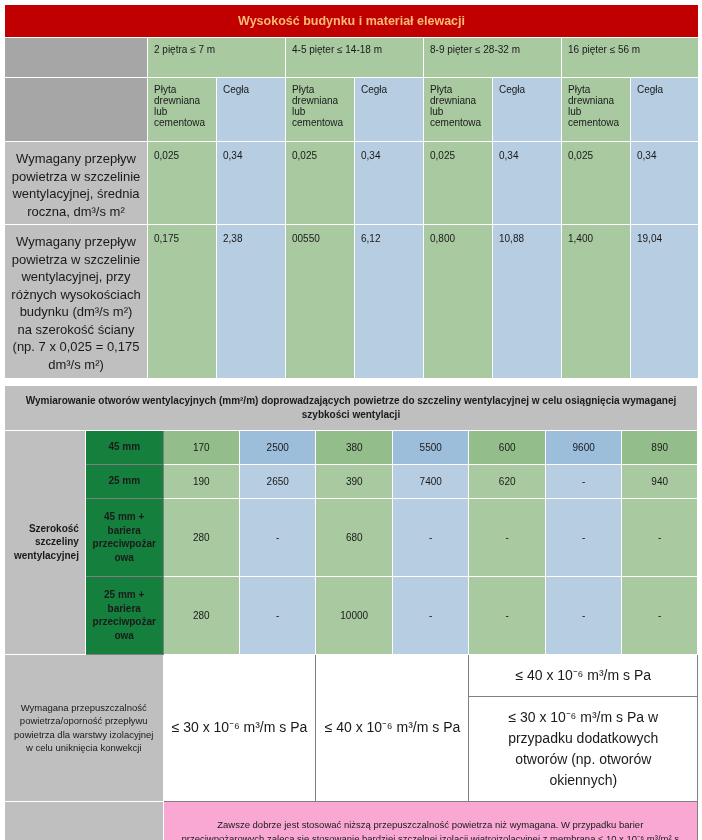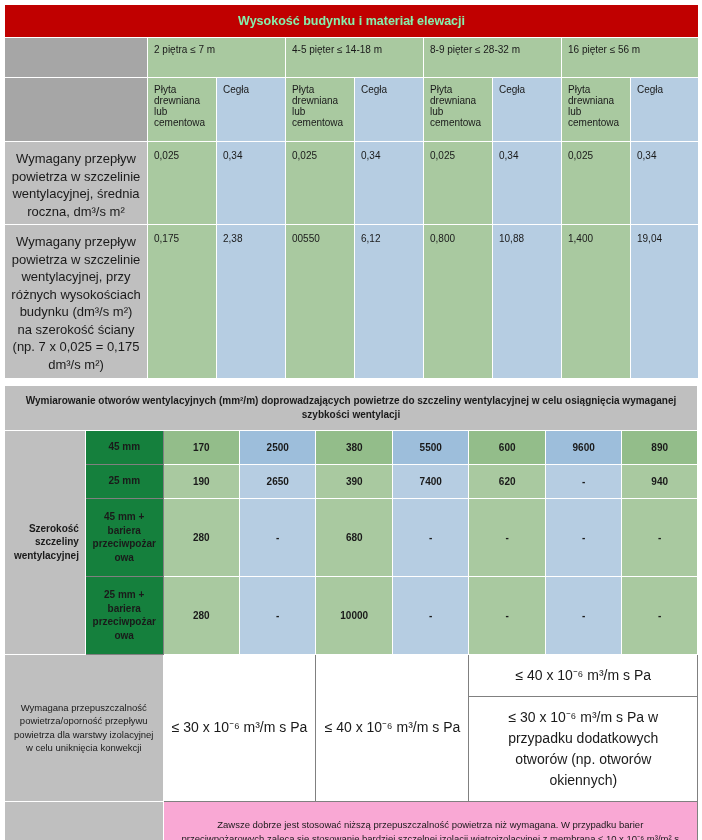--- a/index.html
+++ b/index.html
@@ -29,21 +29,21 @@
   }
   td, th {
     border: 1px solid #ffffff;
     vertical-align: middle;
     padding: 4px 6px;
     box-sizing: border-box;
     word-wrap: break-word;
   }
   .title-bar {
     background: #c00000;
-    color: #86efac;
+    color: #fdba74;
     font-weight: bold;
     font-size: 12.5px;
     text-align: center;
     padding: 9px 4px;
     border: 1px solid #ffffff;
   }
   .grey {
     background: #a6a6a6;
   }
   .green {
@@ -108,21 +108,21 @@
     background: #15803d;
     font-weight: bold;
     font-size: 10px;
     text-align: center;
     vertical-align: middle;
     line-height: 1.35;
     border: 1px solid #808080;
   }
   .num {
     text-align: center;
-    font-weight: bold;
+    font-weight: normal;
     font-size: 10px;
     vertical-align: middle;
   }
   .foot-label {
     background: #bfbfbf;
     font-size: 9.5px;
     text-align: center;
     vertical-align: middle;
     line-height: 1.4;
     padding: 6px 8px;

